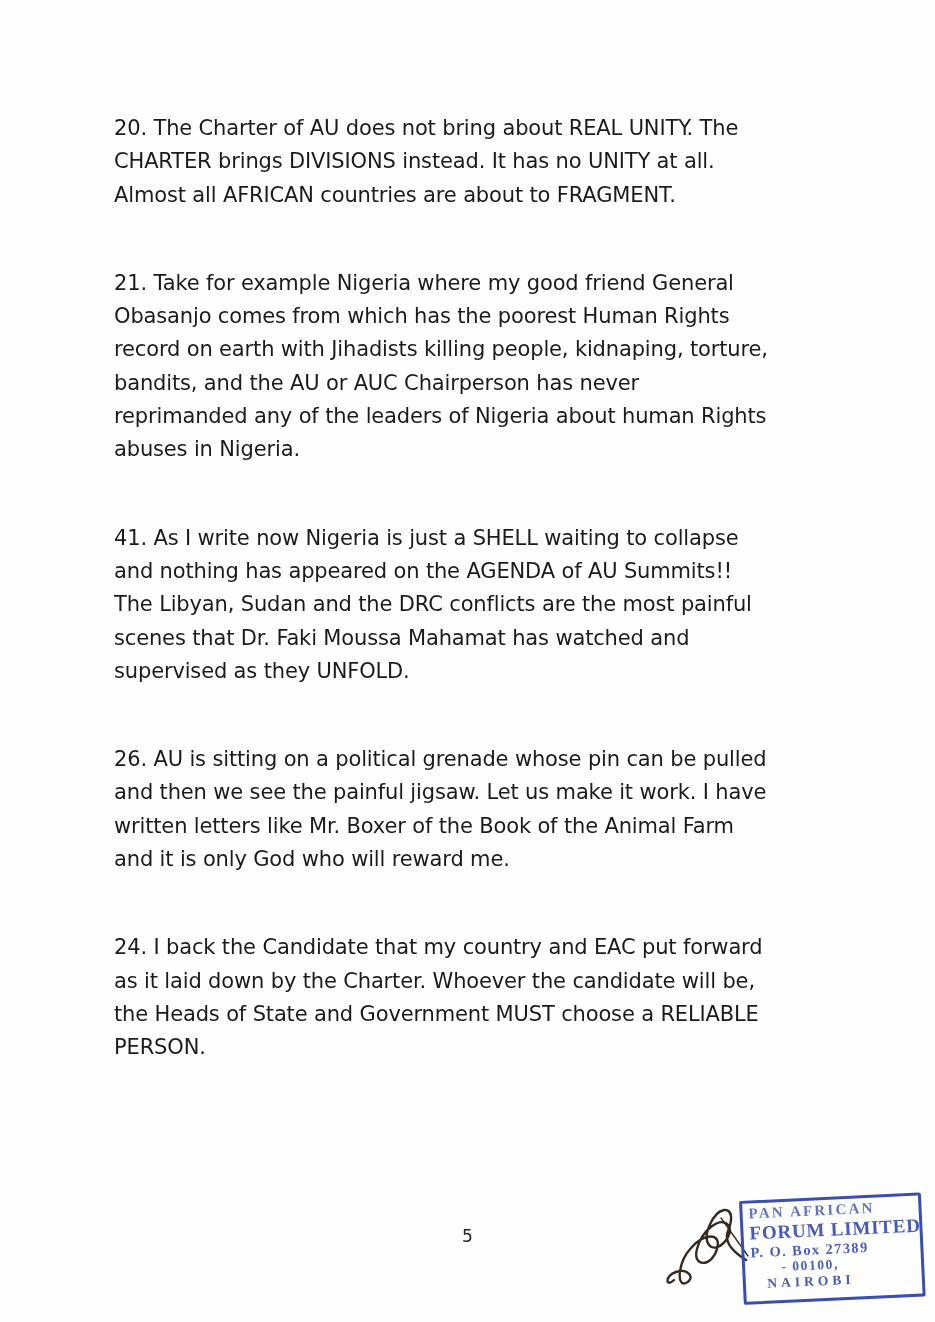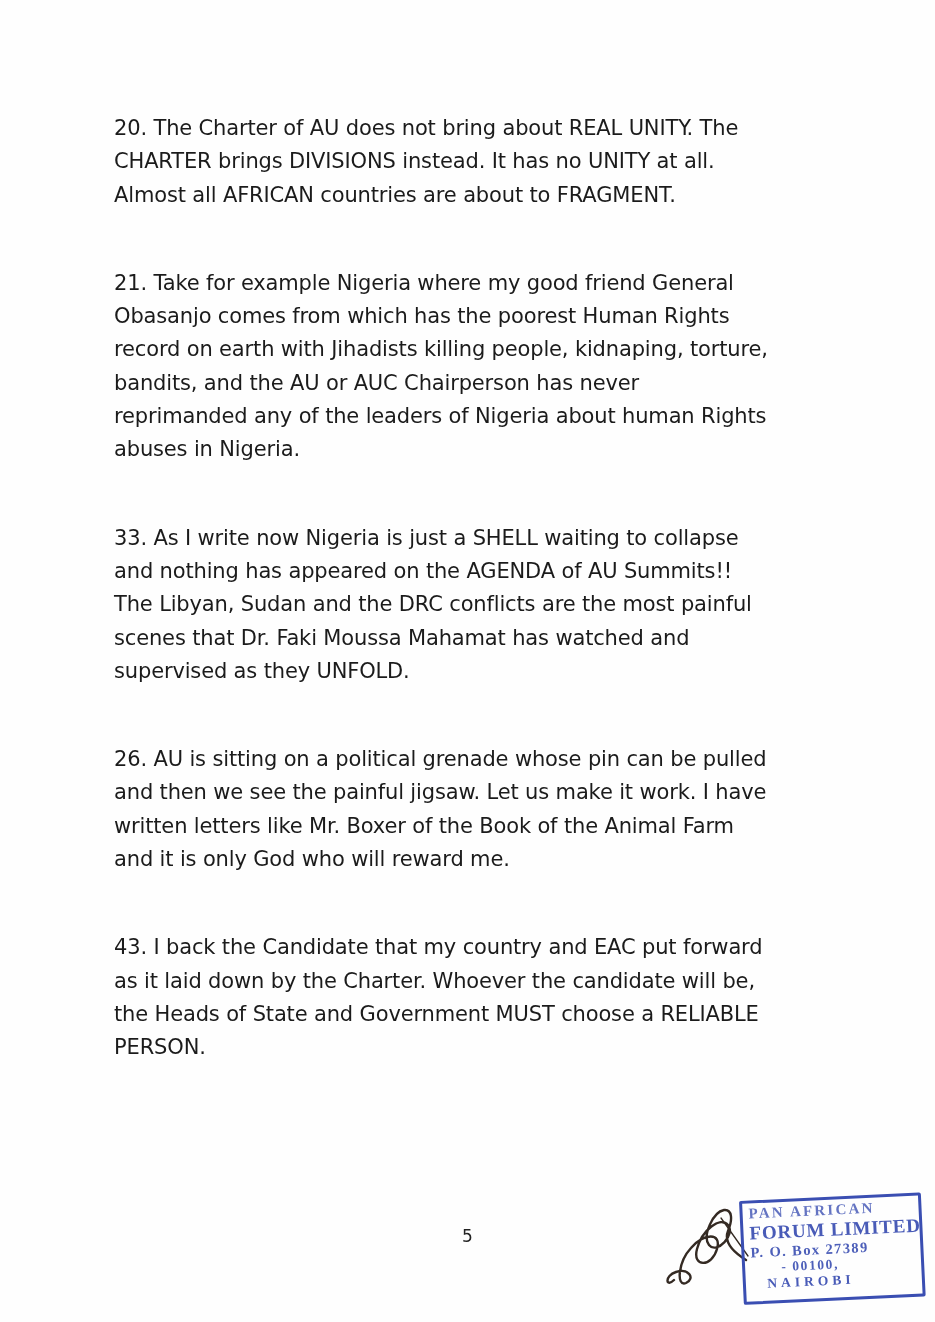--- a/index.html
+++ b/index.html
@@ -81,30 +81,30 @@
   <div class="body-text">
     <p>20. The Charter of AU does not bring about REAL UNITY. The
 CHARTER brings DIVISIONS instead. It has no UNITY at all.
 Almost all AFRICAN countries are about to FRAGMENT.</p>
     <p>21. Take for example Nigeria where my good friend General
 Obasanjo comes from which has the poorest Human Rights
 record on earth with Jihadists killing people, kidnaping, torture,
 bandits, and the AU or AUC Chairperson has never
 reprimanded any of the leaders of Nigeria about human Rights
 abuses in Nigeria.</p>
-    <p>33. As I write now Nigeria is just a SHELL waiting to collapse
+    <p>41. As I write now Nigeria is just a SHELL waiting to collapse
 and nothing has appeared on the AGENDA of AU Summits!!
 The Libyan, Sudan and the DRC conflicts are the most painful
 scenes that Dr. Faki Moussa Mahamat has watched and
 supervised as they UNFOLD.</p>
     <p>26. AU is sitting on a political grenade whose pin can be pulled
 and then we see the painful jigsaw. Let us make it work. I have
 written letters like Mr. Boxer of the Book of the Animal Farm
 and it is only God who will reward me.</p>
-    <p>43. I back the Candidate that my country and EAC put forward
+    <p>24. I back the Candidate that my country and EAC put forward
 as it laid down by the Charter. Whoever the candidate will be,
 the Heads of State and Government MUST choose a RELIABLE
 PERSON.</p>
   </div>
 
   <div class="page-number">5</div>
 
   <svg class="signature" viewBox="0 0 118 102" fill="none" xmlns="http://www.w3.org/2000/svg">
     <path d="M8,82 C0,90 -2,78 10,74 C22,70 30,80 20,85 C10,89 12,64 25,50
              C38,35 56,34 51,51 C46,69 26,70 31,51 C36,32 54,18 62,27

